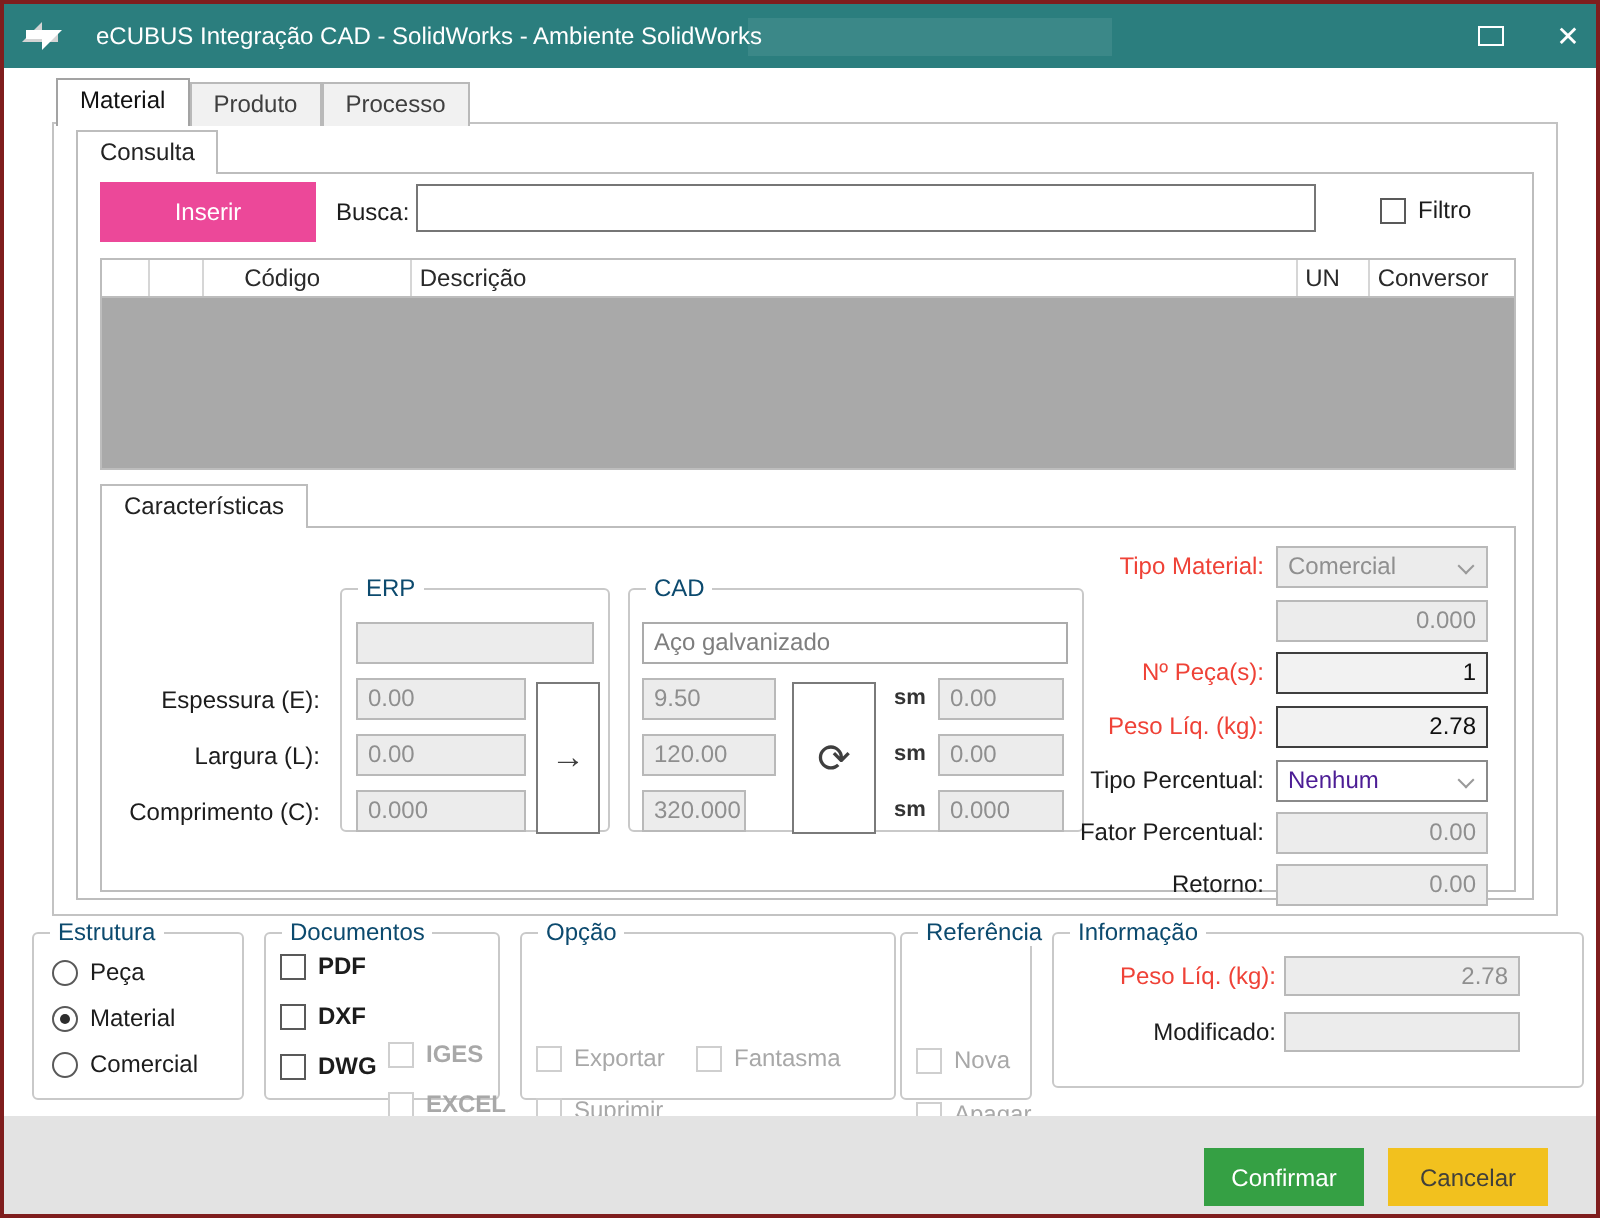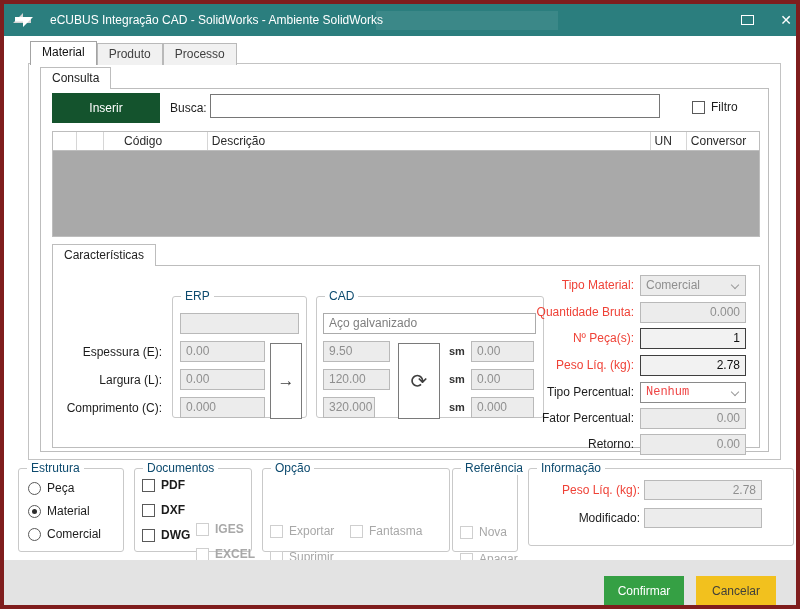--- a/index.html
+++ b/index.html
@@ -1,48 +1,48 @@
 <!DOCTYPE html>
 <html><head>
 <meta charset="utf-8">
 <style>
   * { margin:0; padding:0; box-sizing:border-box; }
   html,body { background:#888; }
   body { font-family:"Liberation Sans", sans-serif; }
   .window {
     position:relative; width:800px; height:609px; background:#ffffff;
-    border:4px solid #7f1d1d; overflow:hidden; font-size:12px; color:#1c1c1c;
+    border:2px solid #7f1d1d; overflow:hidden; font-size:12px; color:#1c1c1c;
   }
   
   .titlebar { position:absolute; left:0; top:0; width:100%; height:32px; background:#2b7e7e; }
   .logo { position:absolute; left:7px; top:4px; width:24px; height:24px; }
   .title-text { position:absolute; left:46px; top:0; height:32px; line-height:32px; color:#fff; font-size:12px; }
   .title-inset { position:absolute; left:372px; top:7px; width:182px; height:19px; background:rgba(255,255,255,0.08); }
   .btn-max { position:absolute; left:737px; top:11px; width:13px; height:10px; border:1px solid #fff; cursor:pointer; }
   .btn-close { position:absolute; left:772px; top:5px; width:20px; height:22px; color:#fff; font-size:14px; line-height:22px; text-align:center; cursor:pointer; }
   
   .main-tabs { position:absolute; left:26px; top:37px; display:flex; z-index:3; }
   .tab { padding:3px 11px; height:22px; background:#f1f1f1; border:1px solid #b9b9b9; border-bottom:none; margin-top:2px; color:#3f3f3f; cursor:pointer; }
   .tab.active { background:#fff; height:24px; margin-top:0; color:#111; border-color:#a3a3a3; z-index:4; }
   .content-panel { position:absolute; left:24px; top:59px; width:753px; height:397px; border:1px solid #c3c3c3; background:#fff; }
   
   .subtab { position:absolute; padding:3px 11px; height:22px; background:#fff; border:1px solid #bdbdbd; border-bottom:none; z-index:3; color:#222; }
   .subpanel { position:absolute; border:1px solid #bdbdbd; background:#fff; }
   
-  .green-btn { position:absolute; background:#14532d; color:#fff; border:none; text-align:center; cursor:pointer; font-size:12px; font-family:inherit; }
+  .green-btn { position:absolute; background:#ec4899; color:#fff; border:none; text-align:center; cursor:pointer; font-size:12px; font-family:inherit; }
   .label { position:absolute; font-size:12px; color:#1c1c1c; }
   .label.red { color:#ef4237; }
   .label.right { text-align:right; }
   .text-input { position:absolute; border:1px solid #767676; background:#fff; font-size:12px; padding:0 5px; font-family:inherit; }
   .fld { position:absolute; height:21px; border:1px solid #b9b9b9; background:#ececec; color:#8f8f8f; font-size:12px; line-height:19px; padding:0 5px; overflow:hidden; }
   .fld.num { text-align:right; }
   .fld.active { border:1px solid #3f3f3f; background:#f2f2f2; color:#101010; }
   .fld.white { background:#fff; color:#7e7e7e; border-color:#ababab; }
   .combo { position:absolute; height:21px; border:1px solid #b9b9b9; background:#ececec; color:#8f8f8f; font-size:12px; line-height:19px; padding:0 18px 0 5px; cursor:default; }
-  .combo.enabled { background:#fff; color:#ef4444; border-color:#8a8a8a; cursor:pointer;font-family:Liberation Mono, monospace; }
+  .combo.enabled { background:#fff; color:#4c1d95; border-color:#8a8a8a; cursor:pointer; }
   .chev { position:absolute; right:7px; top:6px; width:6px; height:6px; border-right:1.4px solid #9a9a9a; border-bottom:1.4px solid #9a9a9a; transform:rotate(45deg); }
   .tool-btn { position:absolute; background:#fff; border:1px solid #7a7a7a; display:flex; align-items:center; justify-content:center; color:#3f3f3f; cursor:pointer; font-family:inherit; }
   
   .grid { position:absolute; left:48px; top:127px; width:708px; }
   .grid-head { display:flex; height:20px; border:1px solid #bdbdbd; background:#fff; }
   .grid-head .cell { border-right:1px solid #d6d6d6; padding:2px 4px 0 4px; font-size:12px; color:#2a2a2a; overflow:hidden; white-space:nowrap; }
   .grid-head .cell:last-child { border-right:none; }
   .grid-body { height:86px; background:#a9a9a9; border:1px solid #bdbdbd; border-top:none; }
   
   .grp { position:absolute; border:1px solid #c9c9c9; border-radius:3px; background:#fff; }
@@ -143,21 +143,20 @@
   <div class="fld" style="left:467px; top:337px; width:63px;">0.00</div>
   <div class="fld" style="left:467px; top:365px; width:63px;">0.00</div>
   <div class="fld" style="left:467px; top:393px; width:63px;">0.000</div>
 
   <span class="label right red" style="left:480px; top:274px; width:150px;">Tipo Material:</span>
   <div class="combo" style="left:636px; top:271px; width:106px;">
     <span>Comercial</span>
     <span class="chev"></span>
   </div>
 
-  <span class="label right red" style="left:480px; top:301px; width:150px;">Quantidade Bruta:</span>
   <div class="fld num" style="left:636px; top:298px; width:106px;">0.000</div>
 
   <span class="label right red" style="left:480px; top:327px; width:150px;">Nº Peça(s):</span>
   <div class="fld num active" style="left:636px; top:324px; width:106px;">1</div>
 
   <span class="label right red" style="left:480px; top:354px; width:150px;">Peso Líq. (kg):</span>
   <div class="fld num active" style="left:636px; top:351px; width:106px;">2.78</div>
 
   <span class="label right" style="left:480px; top:381px; width:150px;">Tipo Percentual:</span>
   <div class="combo enabled" style="left:636px; top:378px; width:106px;">

